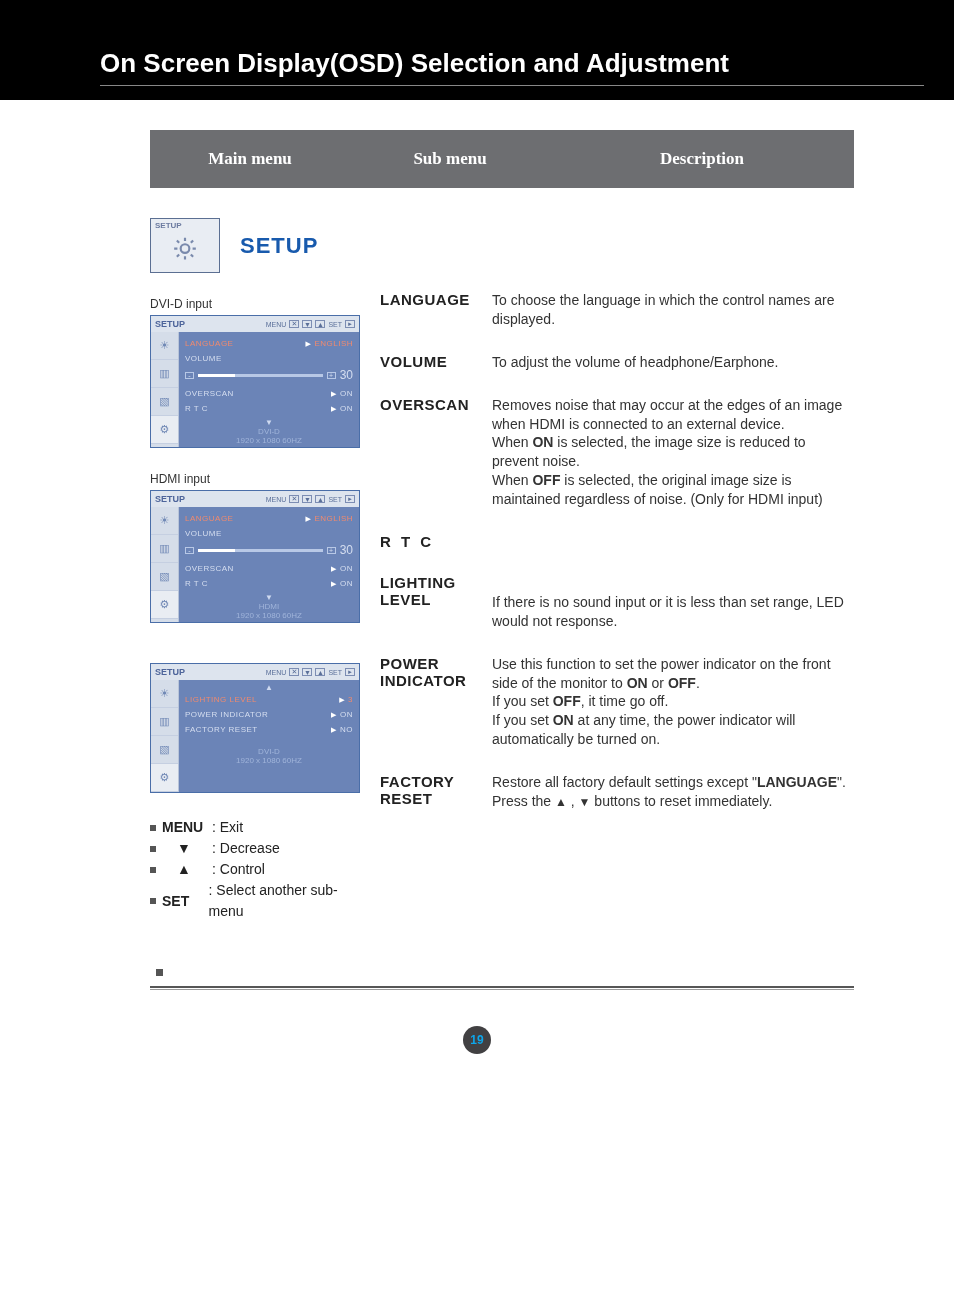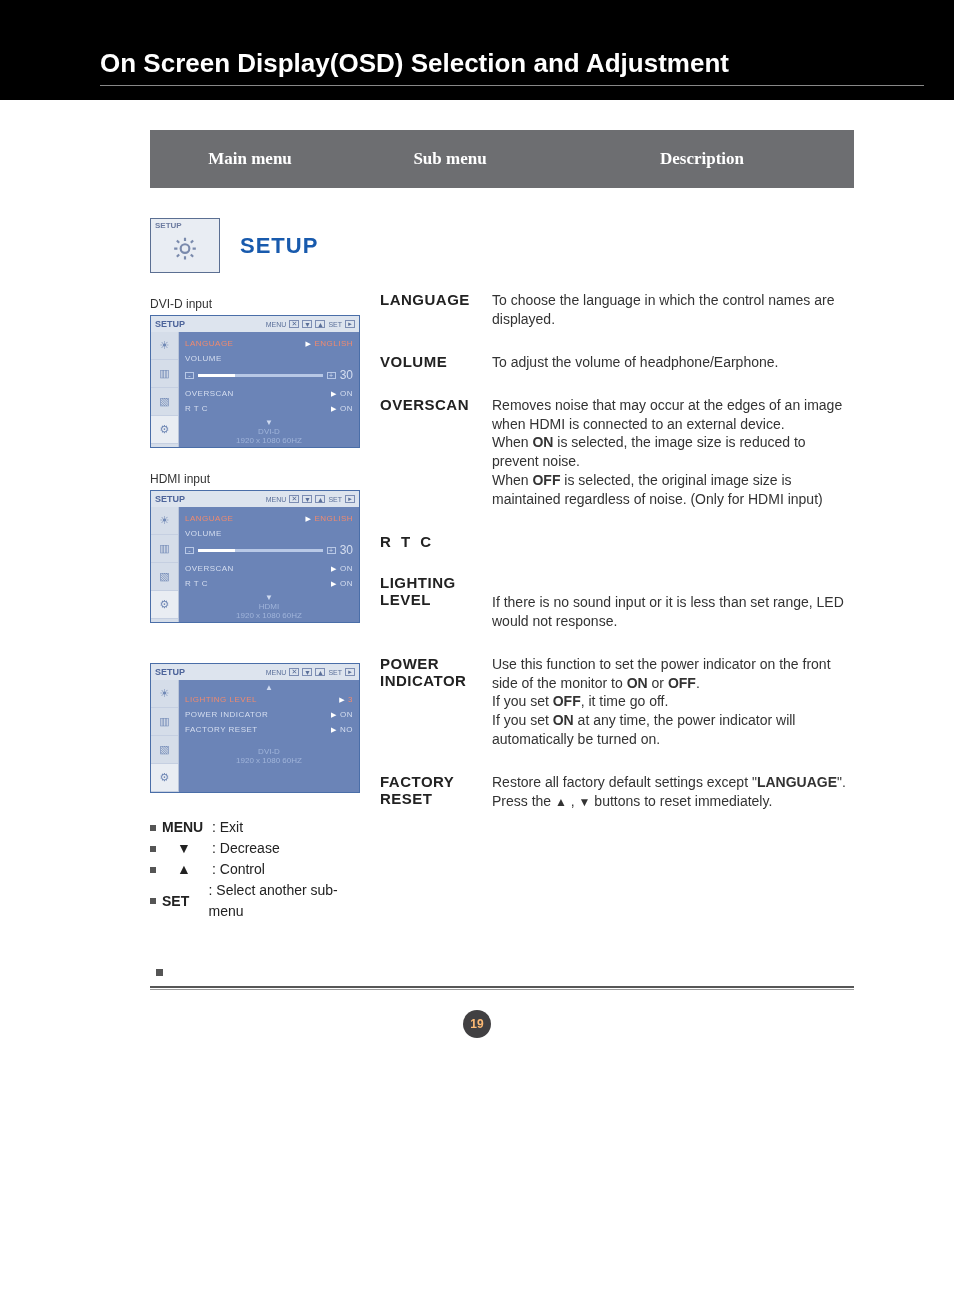--- a/index.html
+++ b/index.html
@@ -227,25 +227,25 @@
   .hr-double {
     margin-top: 10px;
     border: none;
     border-top: 2px solid #565656;
     border-bottom: 1px solid #9a9a9a;
     height: 4px;
   }
   .page-badge {
     width: 28px; height: 28px;
     background: #414042;
-    color: #fdba74;
+    color: #0ea5e9;
     border-radius: 50%;
     font-size: 12px;
     display:flex;align-items:center;justify-content:center;
-    margin: 0 auto 30px auto;
+    margin: 16px auto 30px auto;
     font-weight: bold;
     text-align: center;
   }
   .tri-inline { font-size: 12px; vertical-align: middle; }
 </style>
 </head>
 <body>
 
 <div class="page-tick"></div>
 

